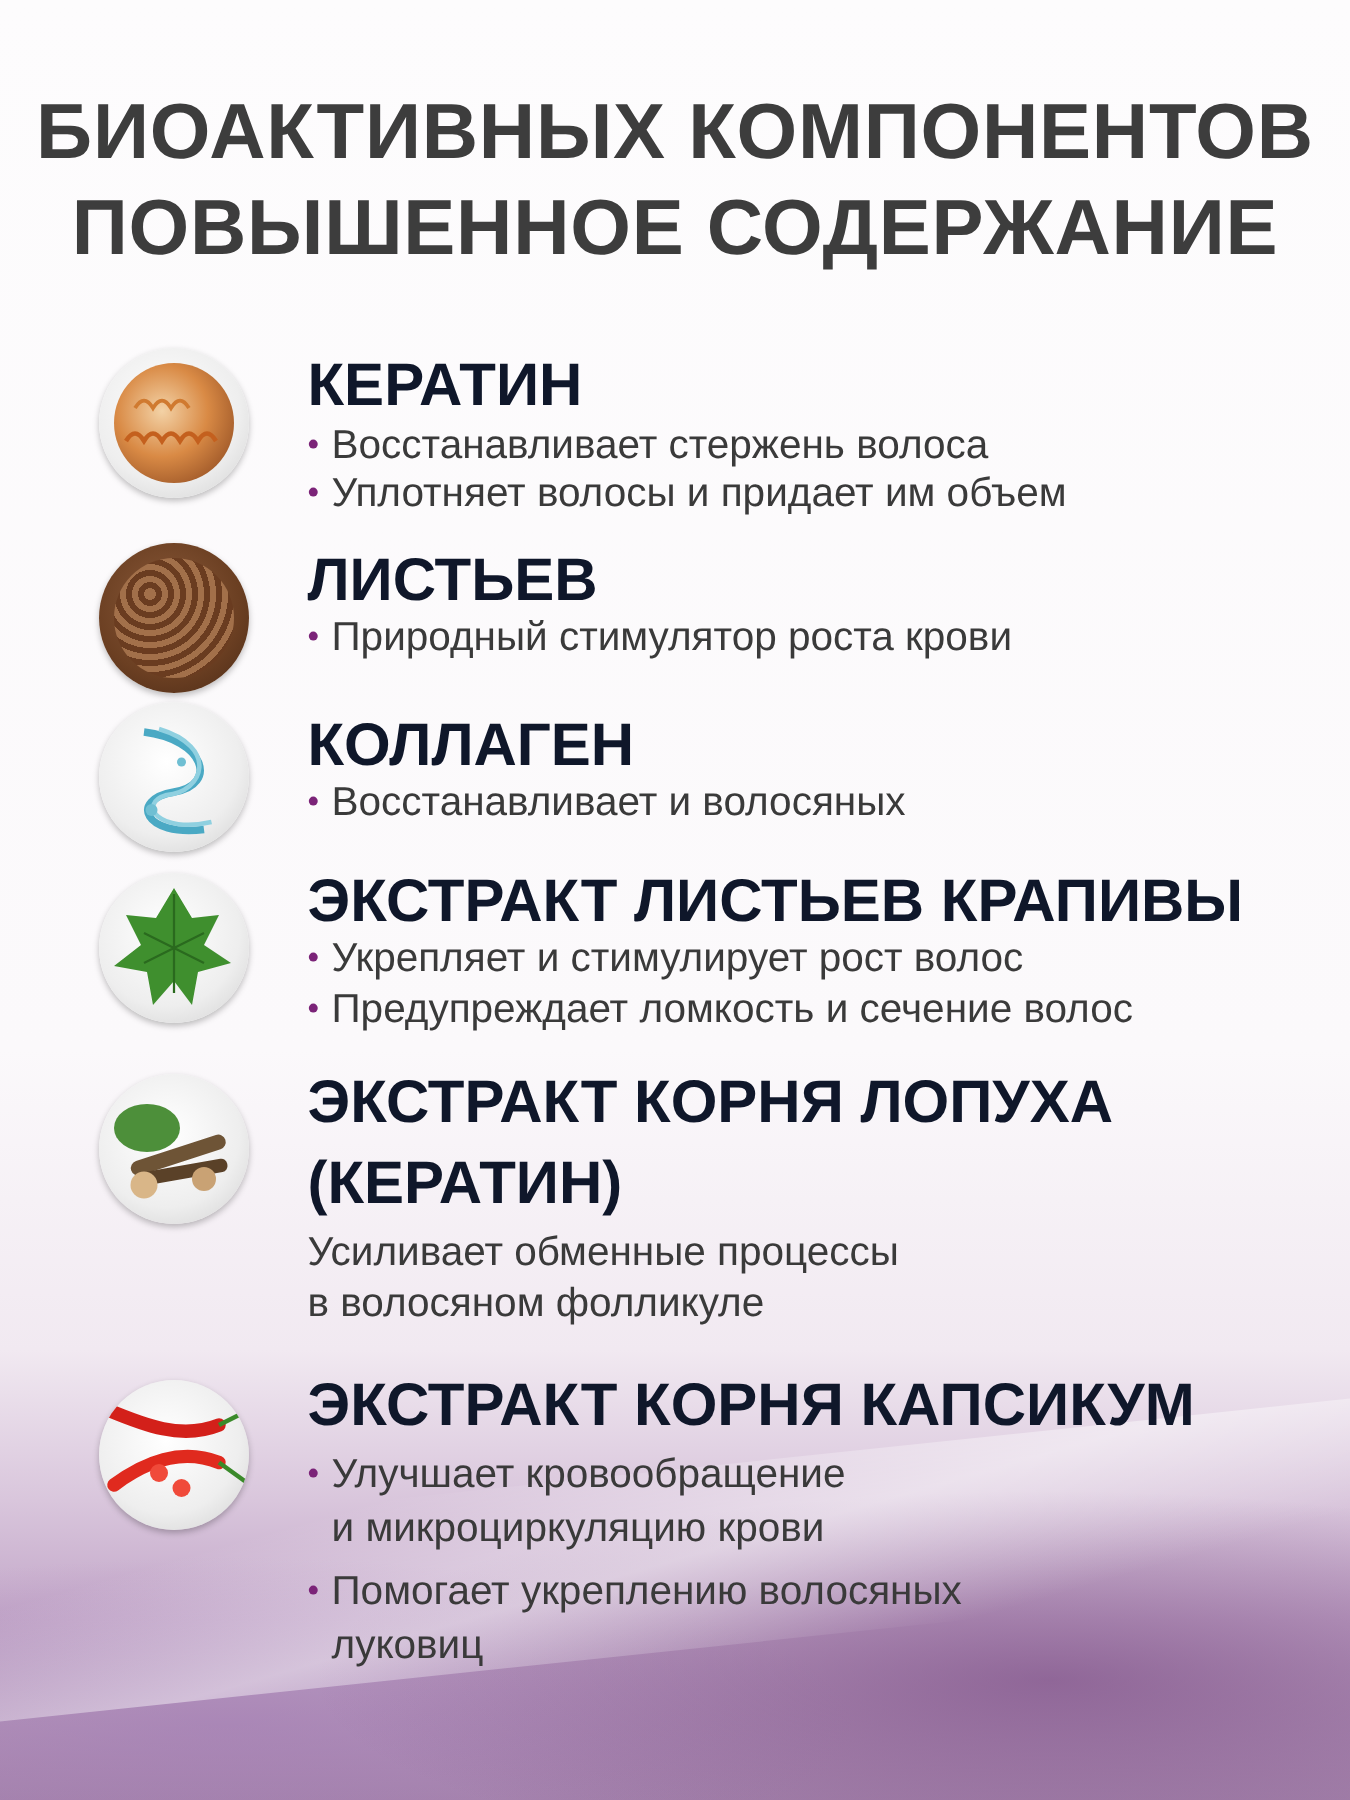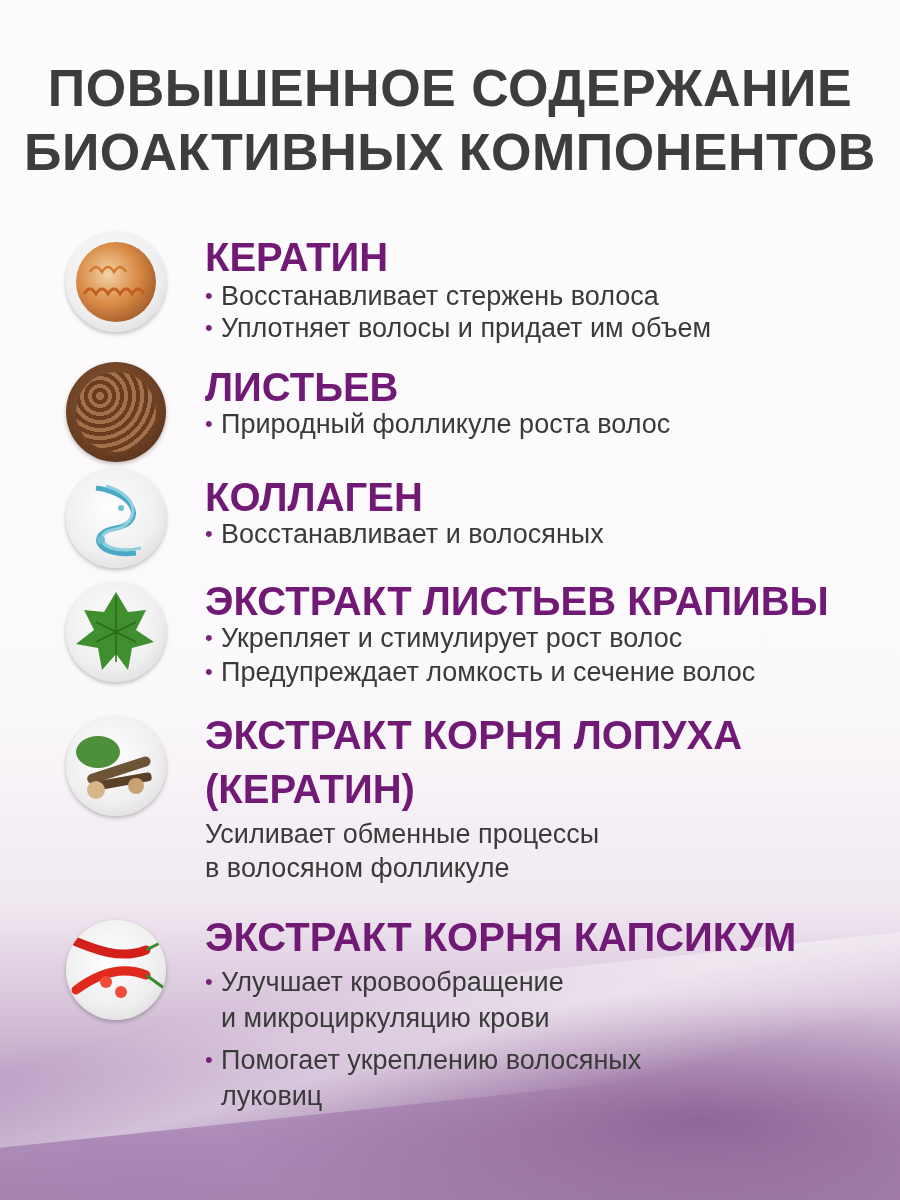--- a/index.html
+++ b/index.html
@@ -26,57 +26,57 @@
   }
   .item { position:absolute; left:0; width:900px; }
   .icon {
     position:absolute; left:66px; width:100px; height:100px; border-radius:50%;
     background:radial-gradient(circle at 45% 40%, #ffffff 0%, #eeeeee 60%, #cfcfcf 100%);
     box-shadow:0 2px 4px rgba(0,0,0,0.25);
     overflow:hidden;
   }
   .icon .inner { position:absolute; left:10px; top:10px; width:80px; height:80px; border-radius:50%; }
   .name {
-    position:absolute; left:205px; color:#701a75; font-weight:700; font-size:40px; line-height:46px; white-space:nowrap;
+    position:absolute; left:205px; color:#0f172a; font-weight:700; font-size:40px; line-height:46px; white-space:nowrap;
   }
   .line {
     position:absolute; left:205px; color:#3a3a3a; font-size:27px; line-height:32px; white-space:nowrap;
   }
   .bullet { display:inline-block; width:16px; color:#7b2378; font-size:22px; vertical-align:2px; }
   .indent { padding-left:16px; }
 </style>
 </head>
 <body>
 
 <div class="bg"></div>
 
 <div class="title">
+  <div>БИОАКТИВНЫХ КОМПОНЕНТОВ</div>
   <div>ПОВЫШЕННОЕ СОДЕРЖАНИЕ</div>
-  <div>БИОАКТИВНЫХ КОМПОНЕНТОВ</div>
 </div>
 
 <div class="item" style="top:230px;">
   <div class="icon" style="top:2px;">
     <div class="inner" style="background:radial-gradient(circle at 40% 40%, #f3d2a6 0%, #d98a45 45%, #a8602d 75%, #e9dcc8 100%);"></div>
     <svg width="100" height="100" style="position:absolute;left:0;top:0">
       <path d="M18 62 q6 -10 12 0 q6 -10 12 0 q6 -10 12 0 q6 -10 12 0 q6 -10 12 0" fill="none" stroke="#c4601e" stroke-width="3"></path>
       <path d="M24 40 q6 -10 12 0 q6 -10 12 0 q6 -10 12 0" fill="none" stroke="#d07a30" stroke-width="2.5"></path>
     </svg>
   </div>
   <div class="name" style="top:4px;">КЕРАТИН</div>
   <div class="line" style="top:50px;"><span class="bullet">•</span><span>Восстанавливает стержень волоса</span></div>
   <div class="line" style="top:82px;"><span class="bullet">•</span><span>Уплотняет волосы и придает им объем</span></div>
 </div>
 
 <div class="item" style="top:360px;">
   <div class="icon" style="top:2px; background:radial-gradient(circle at 45% 40%, #8a5a3a 0%, #6b3f22 60%, #4a2a16 100%);">
     <div class="inner" style="background:repeating-radial-gradient(circle at 30% 30%, #a2704a 0 4px, #6a3c20 4px 8px);"></div>
   </div>
   <div class="name" style="top:4px;">ЛИСТЬЕВ</div>
-  <div class="line" style="top:48px;"><span class="bullet">•</span><span>Природный фолликуле роста волос</span></div>
+  <div class="line" style="top:48px;"><span class="bullet">•</span><span>Природный стимулятор роста крови</span></div>
 </div>
 
 <div class="item" style="top:466px;">
   <div class="icon" style="top:2px;">
     <svg width="100" height="100" style="position:absolute;left:0;top:0">
       <path d="M30 20 C70 25, 80 55, 50 60 C20 65, 30 90, 70 85" fill="none" stroke="#4aa9c4" stroke-width="5"></path>
       <path d="M40 18 C80 30, 70 60, 45 62 C25 68, 40 88, 75 80" fill="none" stroke="#8fd0e0" stroke-width="3"></path>
       <circle cx="35" cy="72" r="4" fill="#6fbfd3"></circle>
         <circle cx="55" cy="40" r="3" fill="#6fbfd3"></circle>
     </svg>

